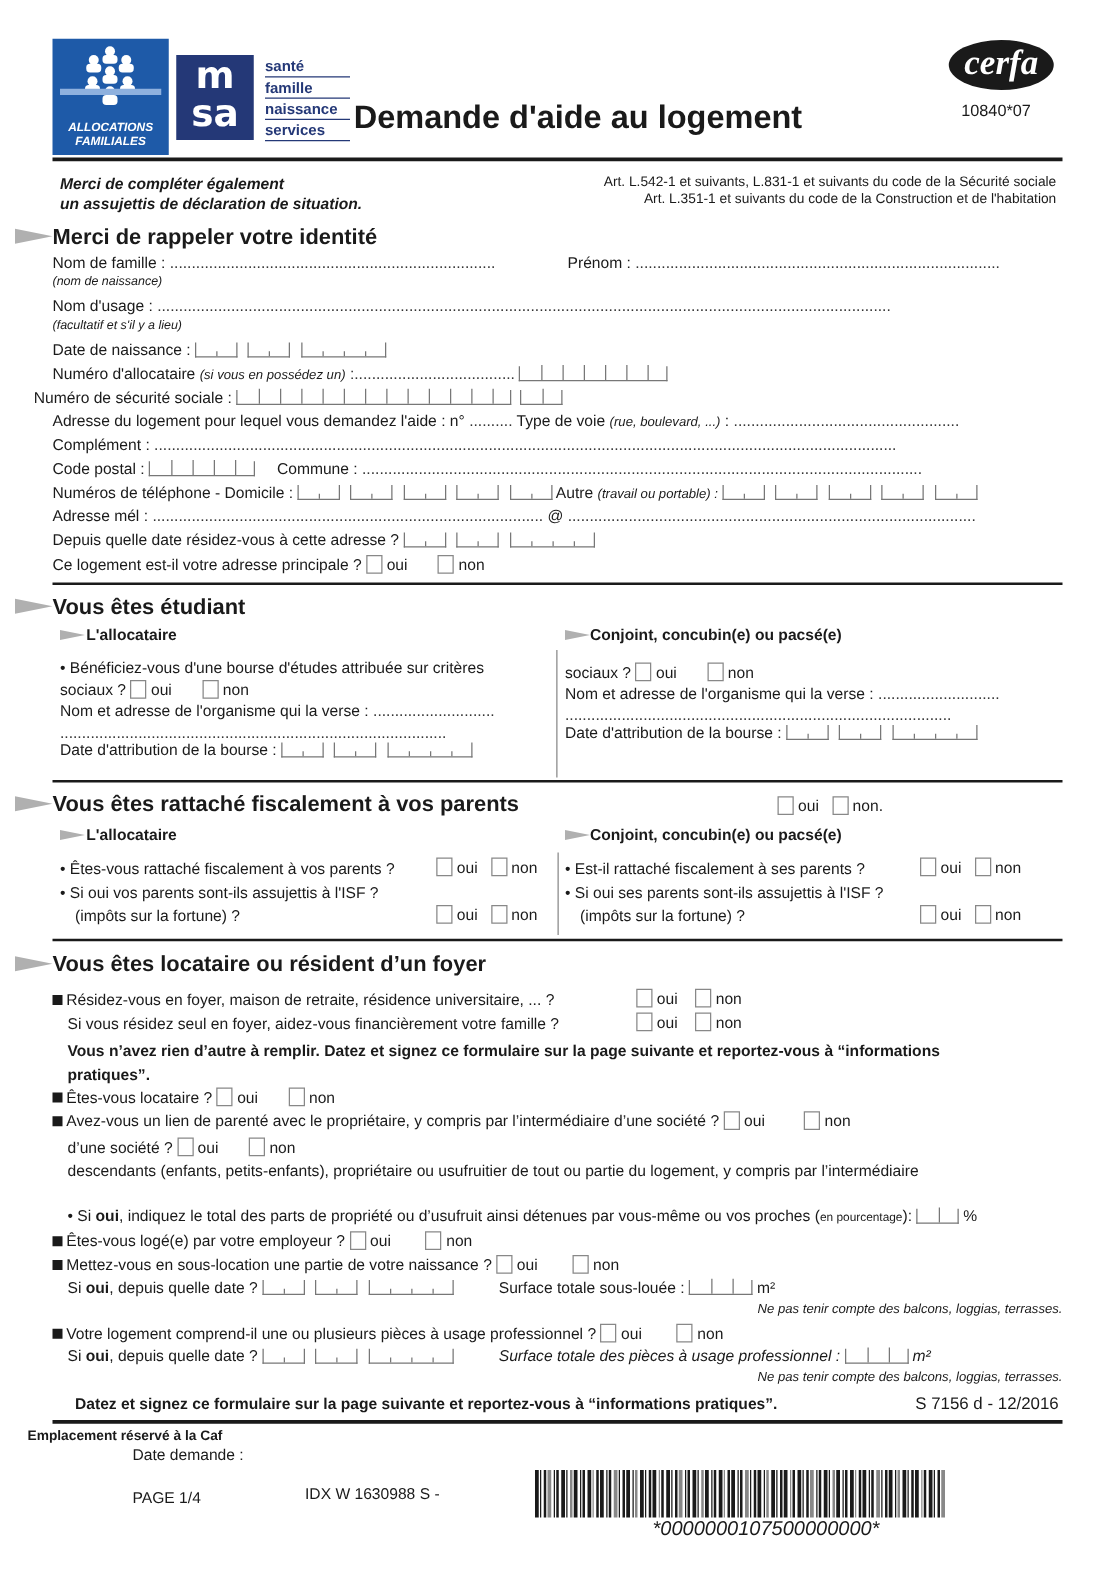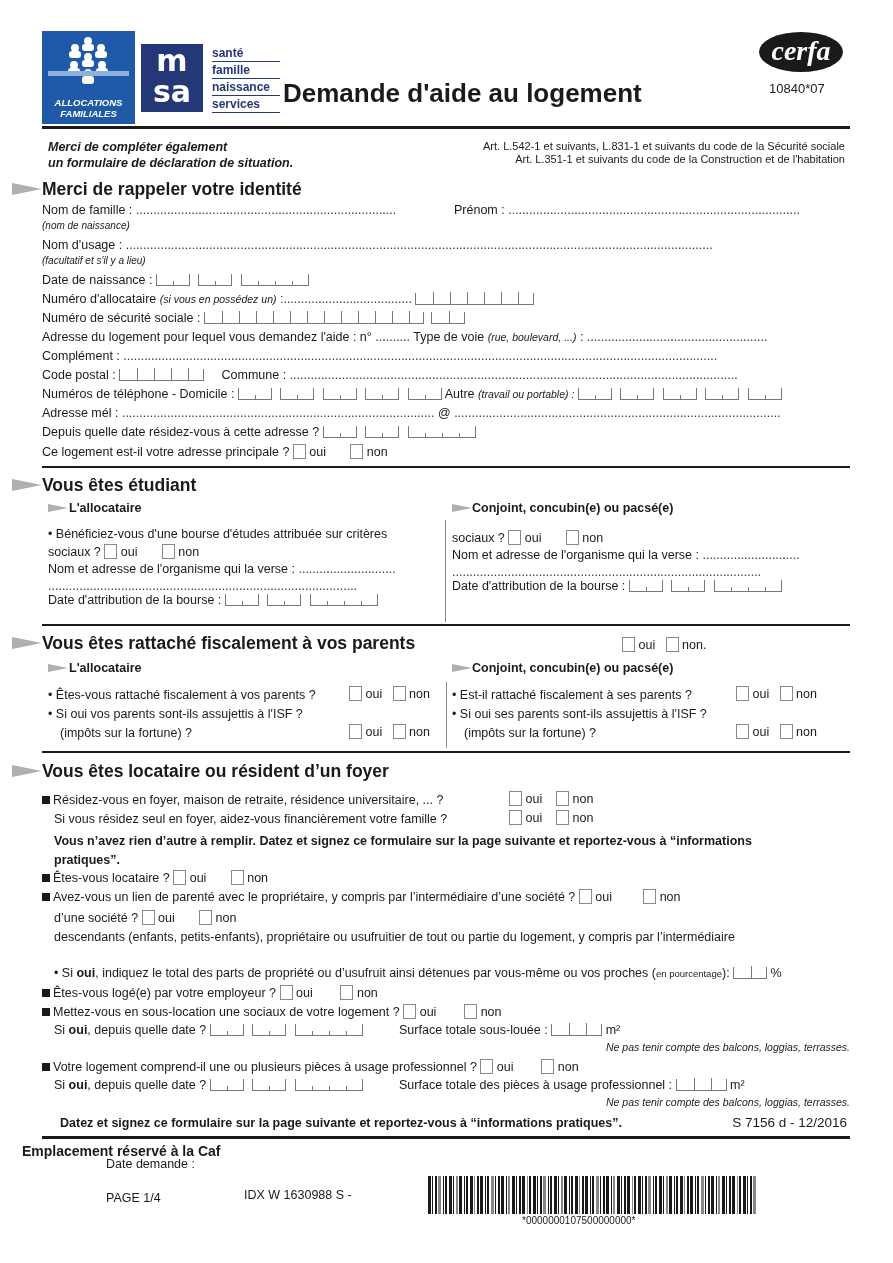--- a/index.html
+++ b/index.html
@@ -79,21 +79,21 @@
 </div>
 
 <div class="doc-title">Demande d'aide au logement</div>
 <div class="cerfa">cerfa</div>
 <div class="cerfa-num">10840*07</div>
 
 <div class="rule-thick" style="top:126px;"></div>
 
 <div class="abs italic-bold" style="left:48px; top:139px;">
   <div>Merci de compléter également</div>
-  <div>un formulaire de déclaration de situation.</div>
+  <div>un assujettis de déclaration de situation.</div>
 </div>
 <div class="abs art" style="right:48px; top:140px;">
   <div>Art. L.542-1 et suivants, L.831-1 et suivants du code de la Sécurité sociale</div>
   <div>Art. L.351-1 et suivants du code de la Construction et de l'habitation</div>
 </div>
 
 <div class="arrow" style="left:12px; top:183px;"></div>
 <div class="abs sec-title" style="left:42px; top:179px;">Merci de rappeler votre identité</div>
 
 <div class="abs" style="left:42px; top:203px;">
@@ -119,21 +119,21 @@
   <span class="boxgroup" style="width:68px;margin-left:5px;"><i style="left:16px"></i><i style="left:33px"></i><i style="left:50px"></i></span>
 </div>
 
 <div class="abs" style="left:42px; top:292px;">
   <span>Numéro d'allocataire</span>
   <span class="note" style="font-size:10.5px">(si vous en possédez un)</span>
   <span class="dots">:.....................................</span>
   <span class="boxgroup tall" style="width:119px;"><i style="left:17px"></i><i style="left:34px"></i><i style="left:51px"></i><i style="left:68px"></i><i style="left:85px"></i><i style="left:102px"></i></span>
 </div>
 
-<div class="abs" style="left:42px; top:311px;">
+<div class="abs" style="left:27px; top:311px;">
   <span>Numéro de sécurité sociale :</span>
   <span class="boxgroup tall" style="width:220px;"><i style="left:17px"></i><i style="left:34px"></i><i style="left:51px"></i><i style="left:68px"></i><i style="left:85px"></i><i style="left:102px"></i><i style="left:119px"></i><i style="left:136px"></i><i style="left:153px"></i><i style="left:170px"></i><i style="left:187px"></i><i style="left:204px"></i></span>
   <span class="boxgroup tall" style="width:34px;margin-left:4px;"><i style="left:17px"></i></span>
 </div>
 
 <div class="abs" style="left:42px; top:330px;">
   <span>Adresse du logement pour lequel vous demandez l'aide : n°</span>
   <span class="dots">..........</span>
   <span>Type de voie</span>
   <span class="note" style="font-size:10.5px">(rue, boulevard, ...)</span>
@@ -377,21 +377,21 @@
 <div class="abs" style="left:42px; top:985px;">
   <span class="sq"></span><span>Êtes-vous logé(e) par votre employeur ?</span>
   <span class="cb"></span>
   <span>oui</span>
   &nbsp;&nbsp;&nbsp;&nbsp;&nbsp;&nbsp;
   <span class="cb"></span>
   <span>non</span>
 </div>
 
 <div class="abs" style="left:42px; top:1004px;">
-  <span class="sq"></span><span>Mettez-vous en sous-location une sociaux de votre logement ?</span>
+  <span class="sq"></span><span>Mettez-vous en sous-location une partie de votre naissance ?</span>
   <span class="cb"></span>
   <span>oui</span>
   &nbsp;&nbsp;&nbsp;&nbsp;&nbsp;&nbsp;
   <span class="cb"></span>
   <span>non</span>
 </div>
 
 <div class="abs" style="left:54px; top:1023px;">
   <span>Si</span>
   <b>oui</b><span>, depuis quelle date ?</span>
@@ -415,33 +415,33 @@
   <span>non</span>
 </div>
 
 <div class="abs" style="left:54px; top:1078px;">
   <span>Si</span>
   <b>oui</b><span>, depuis quelle date ?</span>
   <span class="boxgroup" style="width:34px;"><i style="left:16px"></i></span>
   <span class="boxgroup" style="width:34px;margin-left:5px;"><i style="left:16px"></i></span>
   <span class="boxgroup" style="width:68px;margin-left:5px;"><i style="left:16px"></i><i style="left:33px"></i><i style="left:50px"></i></span>
 </div>
-<div class="abs" style="left:399px; top:1078px;">
+<div class="abs" style="left:399px; top:1078px;font-style:italic;">
   <span>Surface totale des pièces à usage professionnel :</span>
   <span class="boxgroup tall" style="width:51px;"><i style="left:17px"></i><i style="left:34px"></i></span>
   <span>m²</span>
 </div>
 <div class="abs note" style="right:43px; top:1096px; font-size:10.5px;">Ne pas tenir compte des balcons, loggias, terrasses.</div>
 
 <div class="abs" style="left:60px; top:1116px; font-weight:bold;">Datez et signez ce formulaire sur la page suivante et reportez-vous à “informations pratiques”.</div>
 <div class="abs" style="right:46px; top:1115px; font-size:13.5px;">S 7156 d - 12/2016</div>
 
 <div class="rule-thick" style="top:1136px;"></div>
 
-<div class="abs" style="left:22px; top:1143px; font-weight:bold; font-size:14px;">Emplacement réservé à la Caf</div>
+<div class="abs" style="left:22px; top:1143px; font-weight:bold; font-size:11px;">Emplacement réservé à la Caf</div>
 <div class="abs" style="left:106px; top:1157px;">Date demande :</div>
 <div class="abs" style="left:106px; top:1191px;">PAGE 1/4</div>
 <div class="abs" style="left:244px; top:1188px;">IDX W 1630988 S -</div>
 
 <div class="barcode" id="barcode">
     <span style="left: 0px; width: 3px; background: rgb(26, 26, 26);"></span>
     <span style="left: 4px; width: 1px; background: rgb(26, 26, 26);"></span>
     <span style="left: 7px; width: 2px; background: rgb(26, 26, 26);"></span>
     <span style="left: 10px; width: 3px; background: rgb(136, 136, 136);"></span>
     <span style="left: 15px; width: 1px; background: rgb(26, 26, 26);"></span>
@@ -528,13 +528,13 @@
     <span style="left: 298px; width: 1px; background: rgb(26, 26, 26);"></span>
     <span style="left: 301px; width: 2px; background: rgb(26, 26, 26);"></span>
     <span style="left: 304px; width: 3px; background: rgb(26, 26, 26);"></span>
     <span style="left: 309px; width: 1px; background: rgb(136, 136, 136);"></span>
     <span style="left: 311px; width: 2px; background: rgb(26, 26, 26);"></span>
     <span style="left: 315px; width: 3px; background: rgb(26, 26, 26);"></span>
     <span style="left: 319px; width: 1px; background: rgb(26, 26, 26);"></span>
     <span style="left: 322px; width: 2px; background: rgb(26, 26, 26);"></span>
     <span style="left: 325px; width: 3px; background: rgb(136, 136, 136);"></span>
   </div>
-<div class="abs" style="left:522px; top:1215px; font-size:10px;">*0000000107500000000*</div>
+<div class="abs" style="left:522px; top:1215px; font-size:16px;font-style:italic;">*0000000107500000000*</div>
 
 </body></html>

